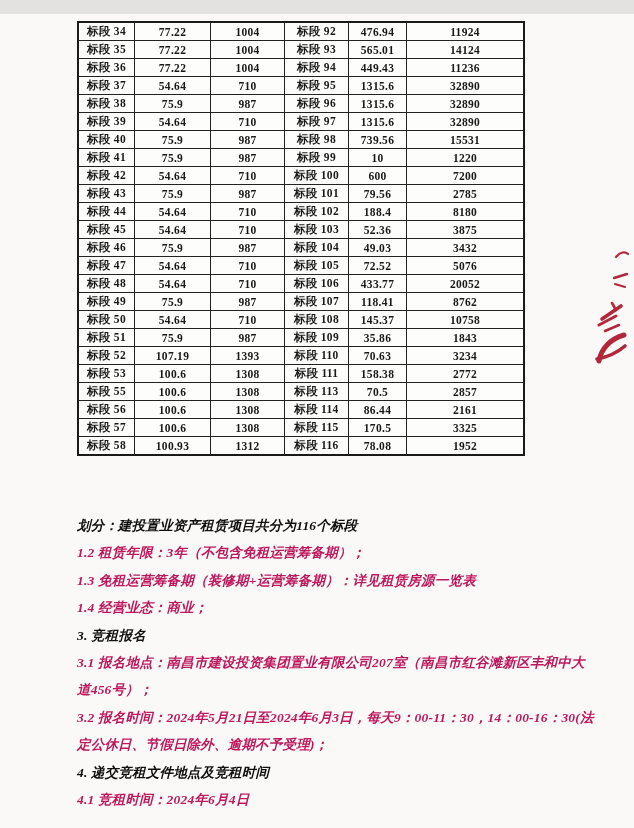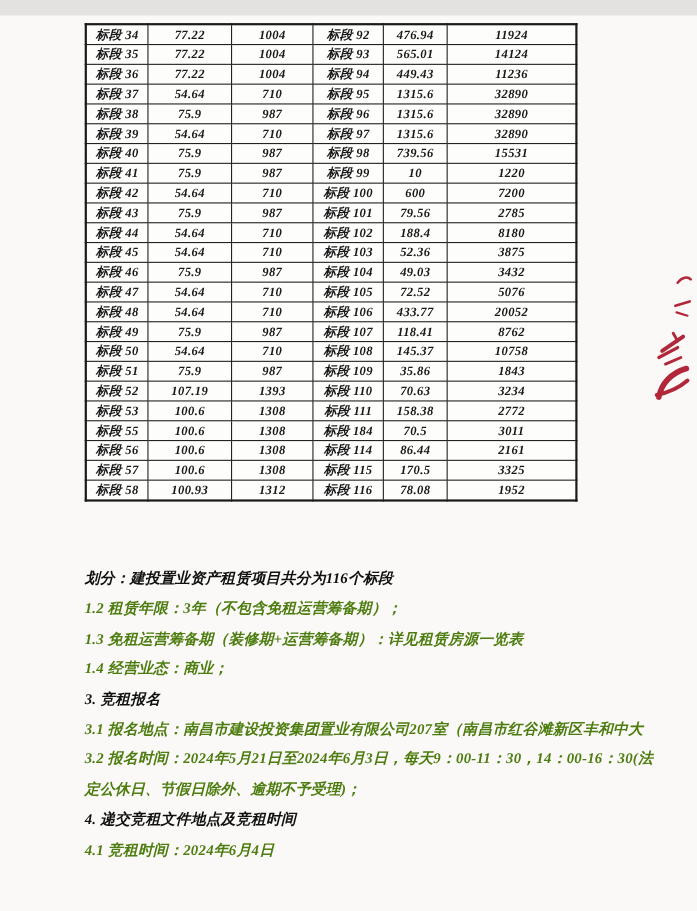--- a/index.html
+++ b/index.html
@@ -12,21 +12,20 @@
   .page{position:absolute;inset:0;background:#faf9f7;}
   .scan-top-edge{
     position:absolute;left:0;top:0;width:634px;height:14px;
     background:#e3e2e0;
   }
   table.bid-table{
     position:absolute;left:77px;top:21px;
     border-collapse:collapse;table-layout:fixed;
     background:#fdfdfc;
     border:2px solid #1a1a1a;
-    font-style:italic;
   }
   table.bid-table td{
     border:1px solid #222;
     height:17px;
     padding:0;
     text-align:center;vertical-align:middle;
     font-size:11.5px;font-weight:600;color:#191919;
     white-space:nowrap;overflow:hidden;
     letter-spacing:.3px;
   }
@@ -34,21 +33,21 @@
   td.c1{width:75px;}
   td.c2{width:73px;}
   td.c3{width:63px;}
   td.c4{width:57px;}
   td.c5{width:116px;}
   .text-block{
     position:absolute;left:77px;top:512px;width:500px;font-style:italic;
   }
   .doc-line{
     height:27.4px;line-height:27.4px;
-    font-size:13.5px;font-weight:600;color:#4d7c0f;
+    font-size:13.5px;font-weight:600;color:#be185d;
     letter-spacing:.2px;white-space:nowrap;
   }
   .doc-line.bold{font-weight:800;color:#101010;}
   .stamp{
     position:absolute;left:588px;top:245px;width:46px;height:125px;
     overflow:hidden;pointer-events:none;
   }
 </style>
 </head>
 <body>
@@ -216,23 +215,23 @@
           <td class="c1">100.6</td>
           <td class="c2">1308</td>
           <td class="c3">标段 111</td>
           <td class="c4">158.38</td>
           <td class="c5">2772</td>
         </tr>
         <tr>
           <td class="c0">标段 55</td>
           <td class="c1">100.6</td>
           <td class="c2">1308</td>
-          <td class="c3">标段 184</td>
+          <td class="c3">标段 113</td>
           <td class="c4">70.5</td>
-          <td class="c5">3011</td>
+          <td class="c5">2857</td>
         </tr>
         <tr>
           <td class="c0">标段 56</td>
           <td class="c1">100.6</td>
           <td class="c2">1308</td>
           <td class="c3">标段 114</td>
           <td class="c4">86.44</td>
           <td class="c5">2161</td>
         </tr>
         <tr>
@@ -254,20 +253,21 @@
       </tbody>
   </table>
 
   <div class="text-block" id="text-block">
       <div class="doc-line bold">划分：建投置业资产租赁项目共分为116个标段</div>
       <div class="doc-line">1.2 租赁年限：3年（不包含免租运营筹备期）；</div>
       <div class="doc-line">1.3 免租运营筹备期（装修期+运营筹备期）：详见租赁房源一览表</div>
       <div class="doc-line">1.4 经营业态：商业；</div>
       <div class="doc-line bold">3. 竞租报名</div>
       <div class="doc-line">3.1 报名地点：南昌市建设投资集团置业有限公司207室（南昌市红谷滩新区丰和中大</div>
+      <div class="doc-line">道456号）；</div>
       <div class="doc-line">3.2 报名时间：2024年5月21日至2024年6月3日，每天9：00-11：30，14：00-16：30(法</div>
       <div class="doc-line">定公休日、节假日除外、逾期不予受理)；</div>
       <div class="doc-line bold">4. 递交竞租文件地点及竞租时间</div>
       <div class="doc-line">4.1 竞租时间：2024年6月4日</div>
     </div>
 
   <svg class="stamp" viewBox="0 0 46 125" xmlns="http://www.w3.org/2000/svg">
     <g fill="none" stroke="#b2283a" stroke-linecap="round">
       <path d="M 28 12 c 4 -5 9 -6 12 -3" stroke-width="2.2"></path>
       <path d="M 26 33 l 13 -4" stroke-width="2.4"></path>

